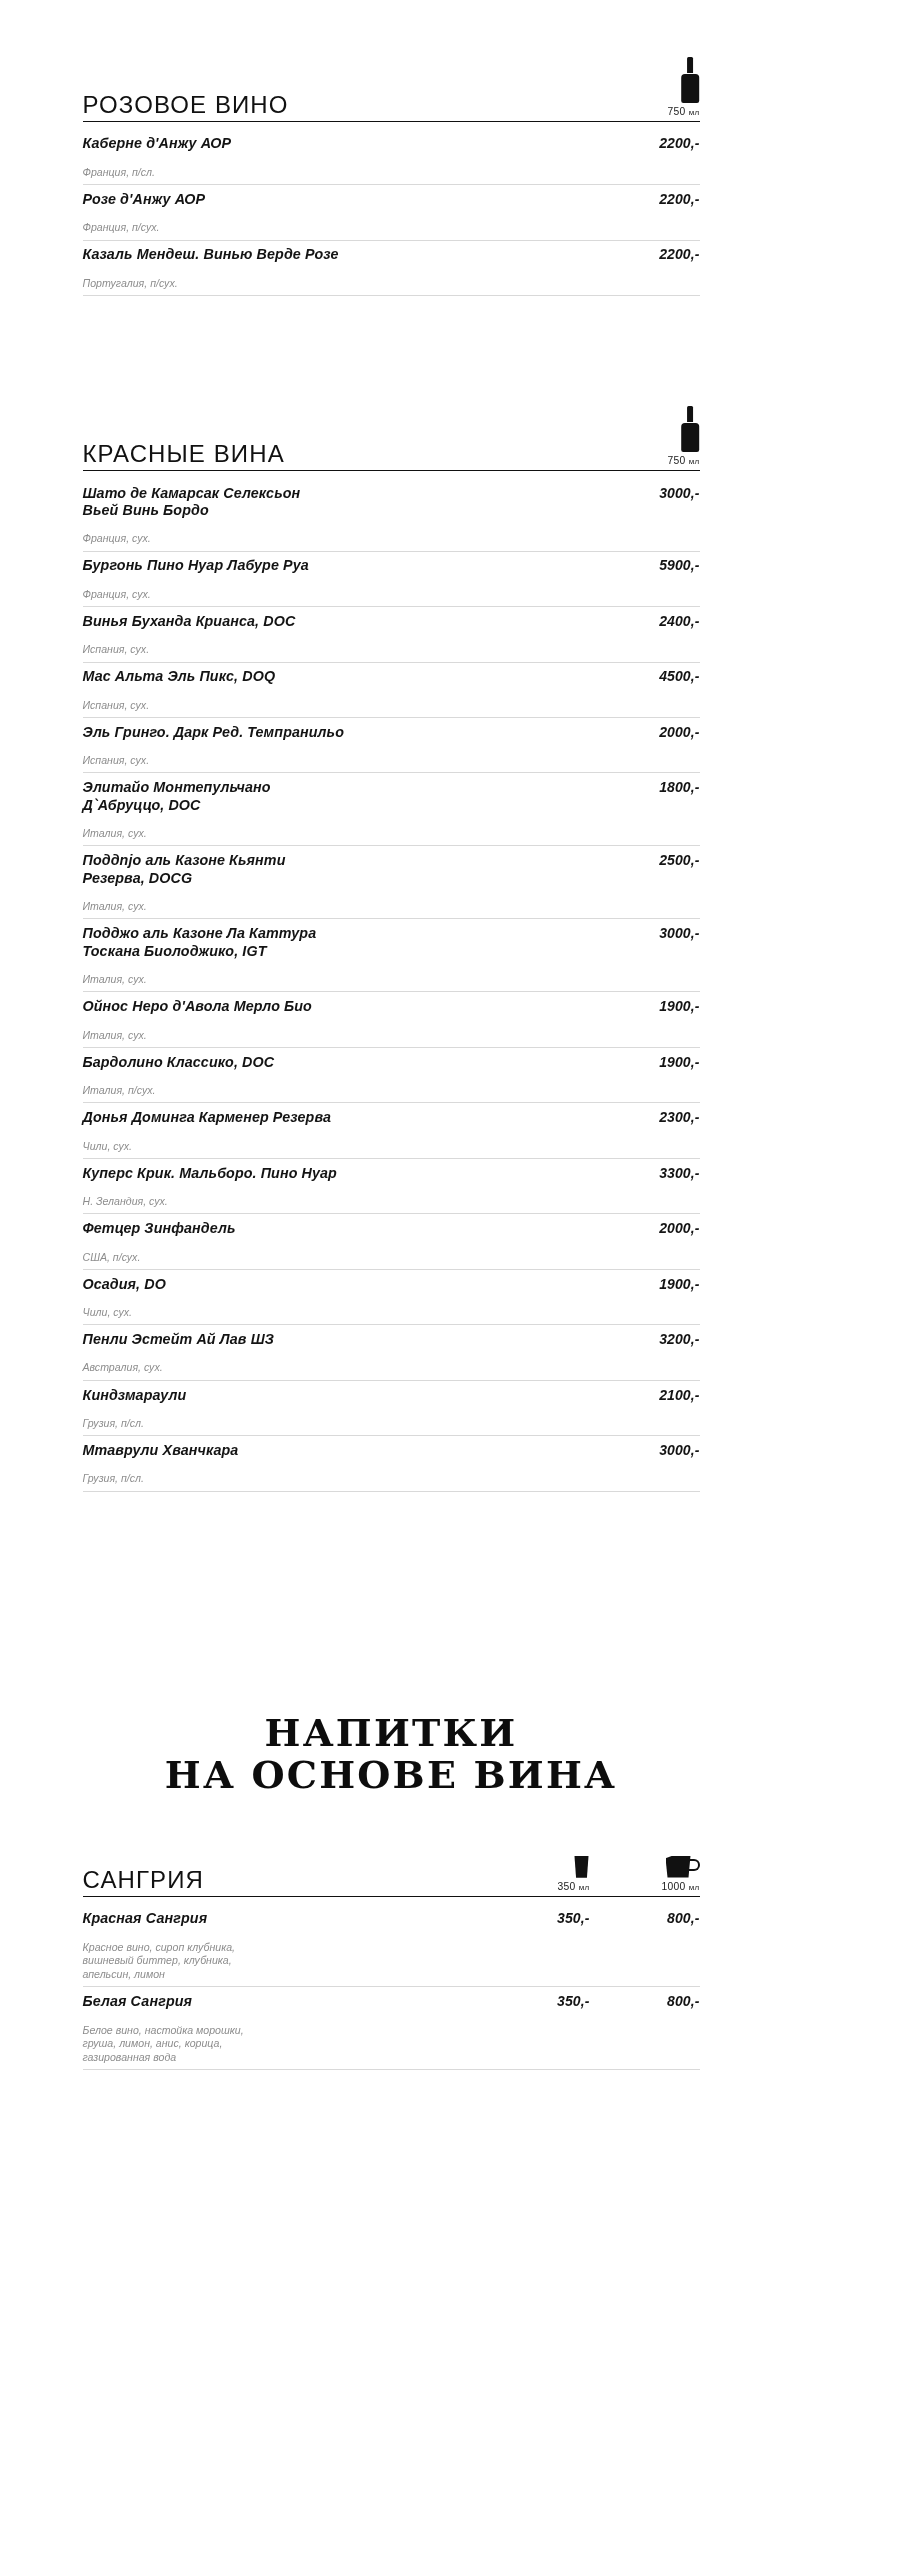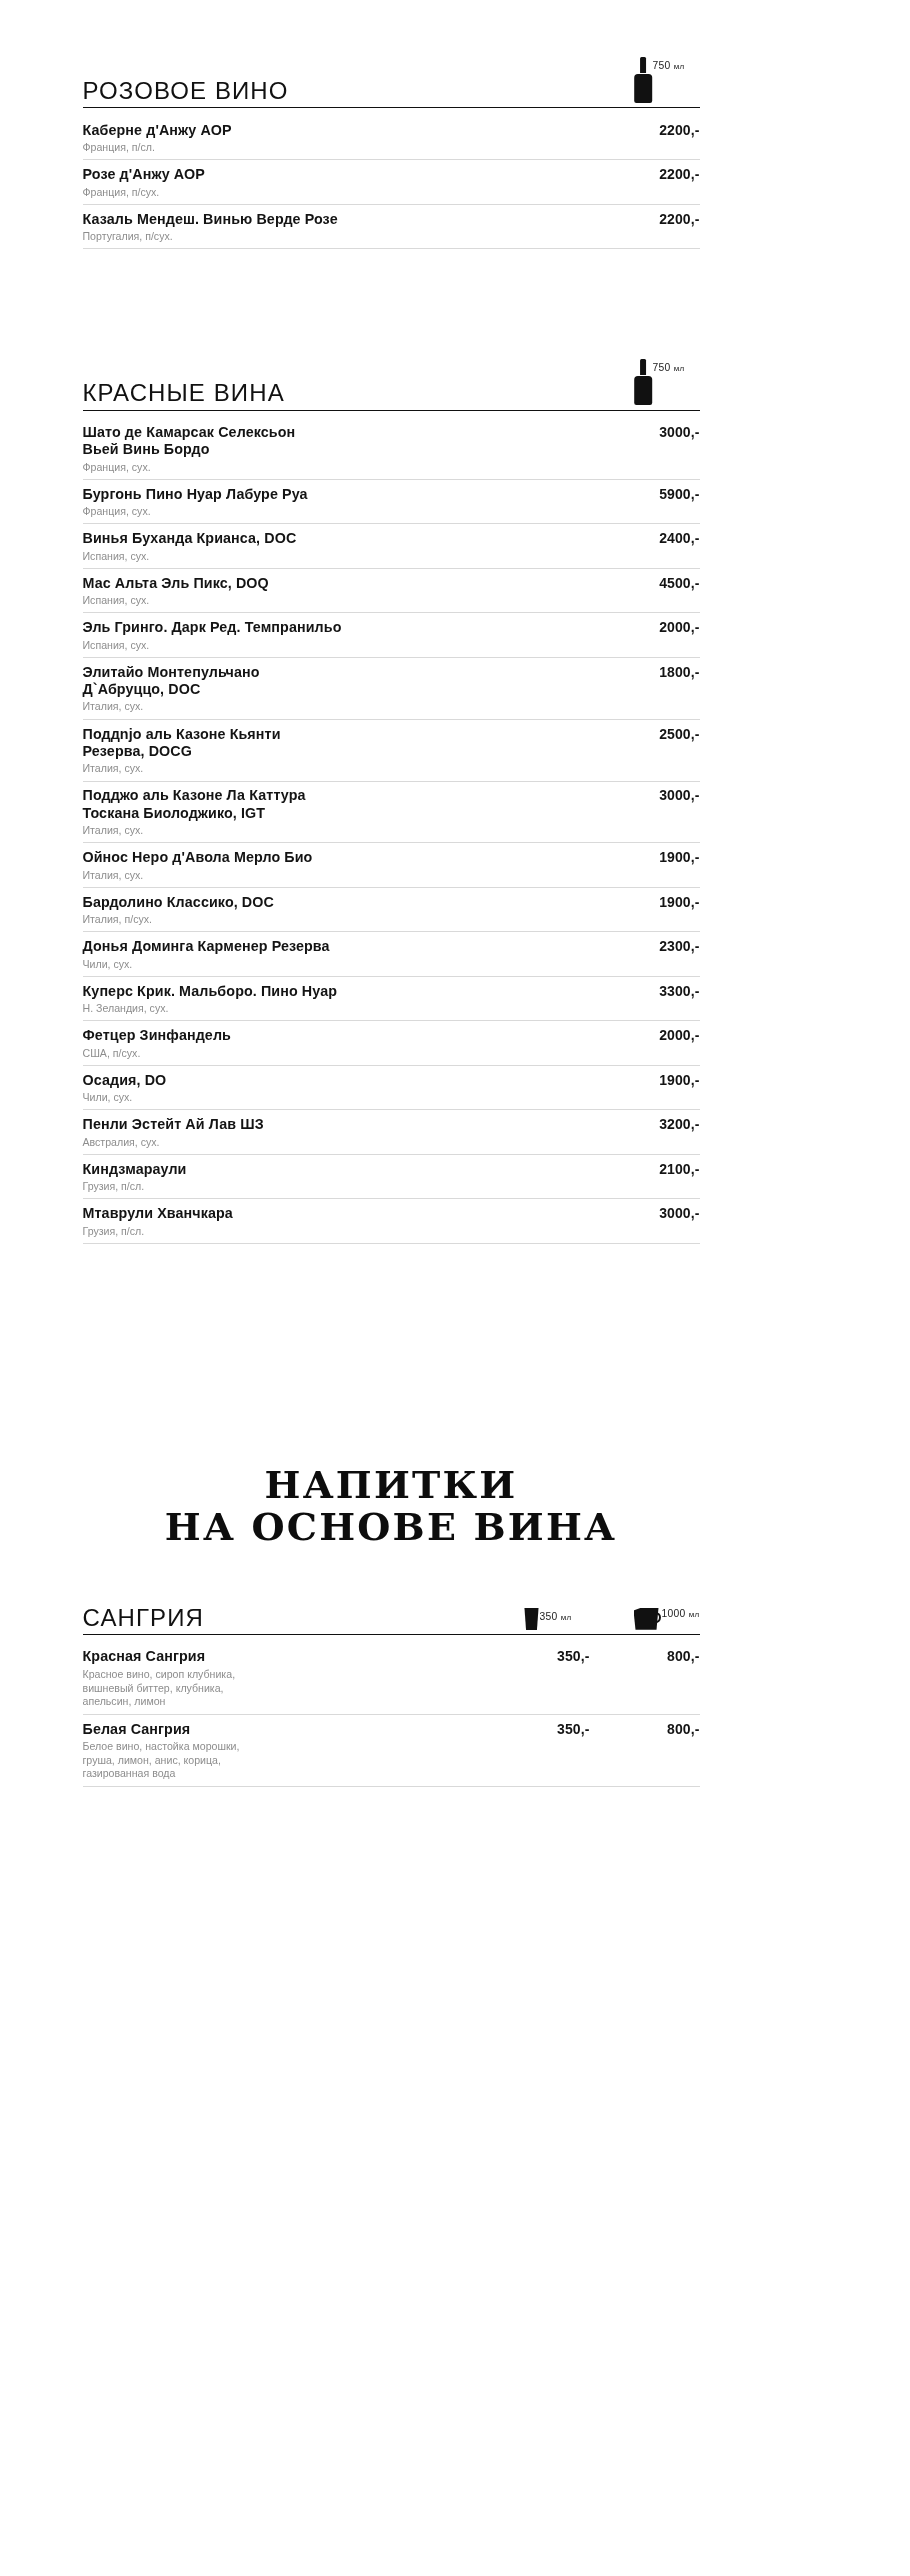--- a/index.html
+++ b/index.html
@@ -50,22 +50,22 @@
   }
 
   .vol-group {
     display: flex;
     align-items: flex-end;
     gap: 44px;
   }
 
   .vol-col {
     display: flex;
-    flex-direction: row;
-    align-items: flex-start;
+    flex-direction: column;
+    align-items: flex-end;
     width: 66px;
   }
 
   .vol-label {
     font-size: 10.3px;
     color: #222;
     letter-spacing: 0.3px;
     margin-top: 2.9px;
     white-space: nowrap;
   }
@@ -137,20 +137,21 @@
     height: 11.7px;
     border: 2.9px solid #111;
     border-left: none;
     border-radius: 0 7.3px 7.3px 0;
     box-sizing: border-box;
   }
 
   
   .items {
     margin-top: 7.3px;
+    font-style: italic;
   }
 
   .item {
     display: flex;
     align-items: flex-start;
     justify-content: space-between;
     padding: 5.9px 0 4.4px 0;
     border-bottom: 0.7px solid #d9d9d9;
   }
   .item:last-child { border-bottom: 0.7px solid #d9d9d9; gap: 48px; }
@@ -166,21 +167,21 @@
     color: #141414;
     line-height: 1.22;
     letter-spacing: 0.1px;
     white-space: pre-line;
   }
 
   .item-desc {
     font-size: 10.6px;
     color: #8d8d8d;
     line-height: 1.3;
-    margin-top: 2px;
+    margin-top: 13px;
     white-space: pre-line;
   }
 
   .item-prices {
     display: flex;
     align-items: flex-start;
     gap: 44px;
     flex: 0 0 auto;
   }
 

